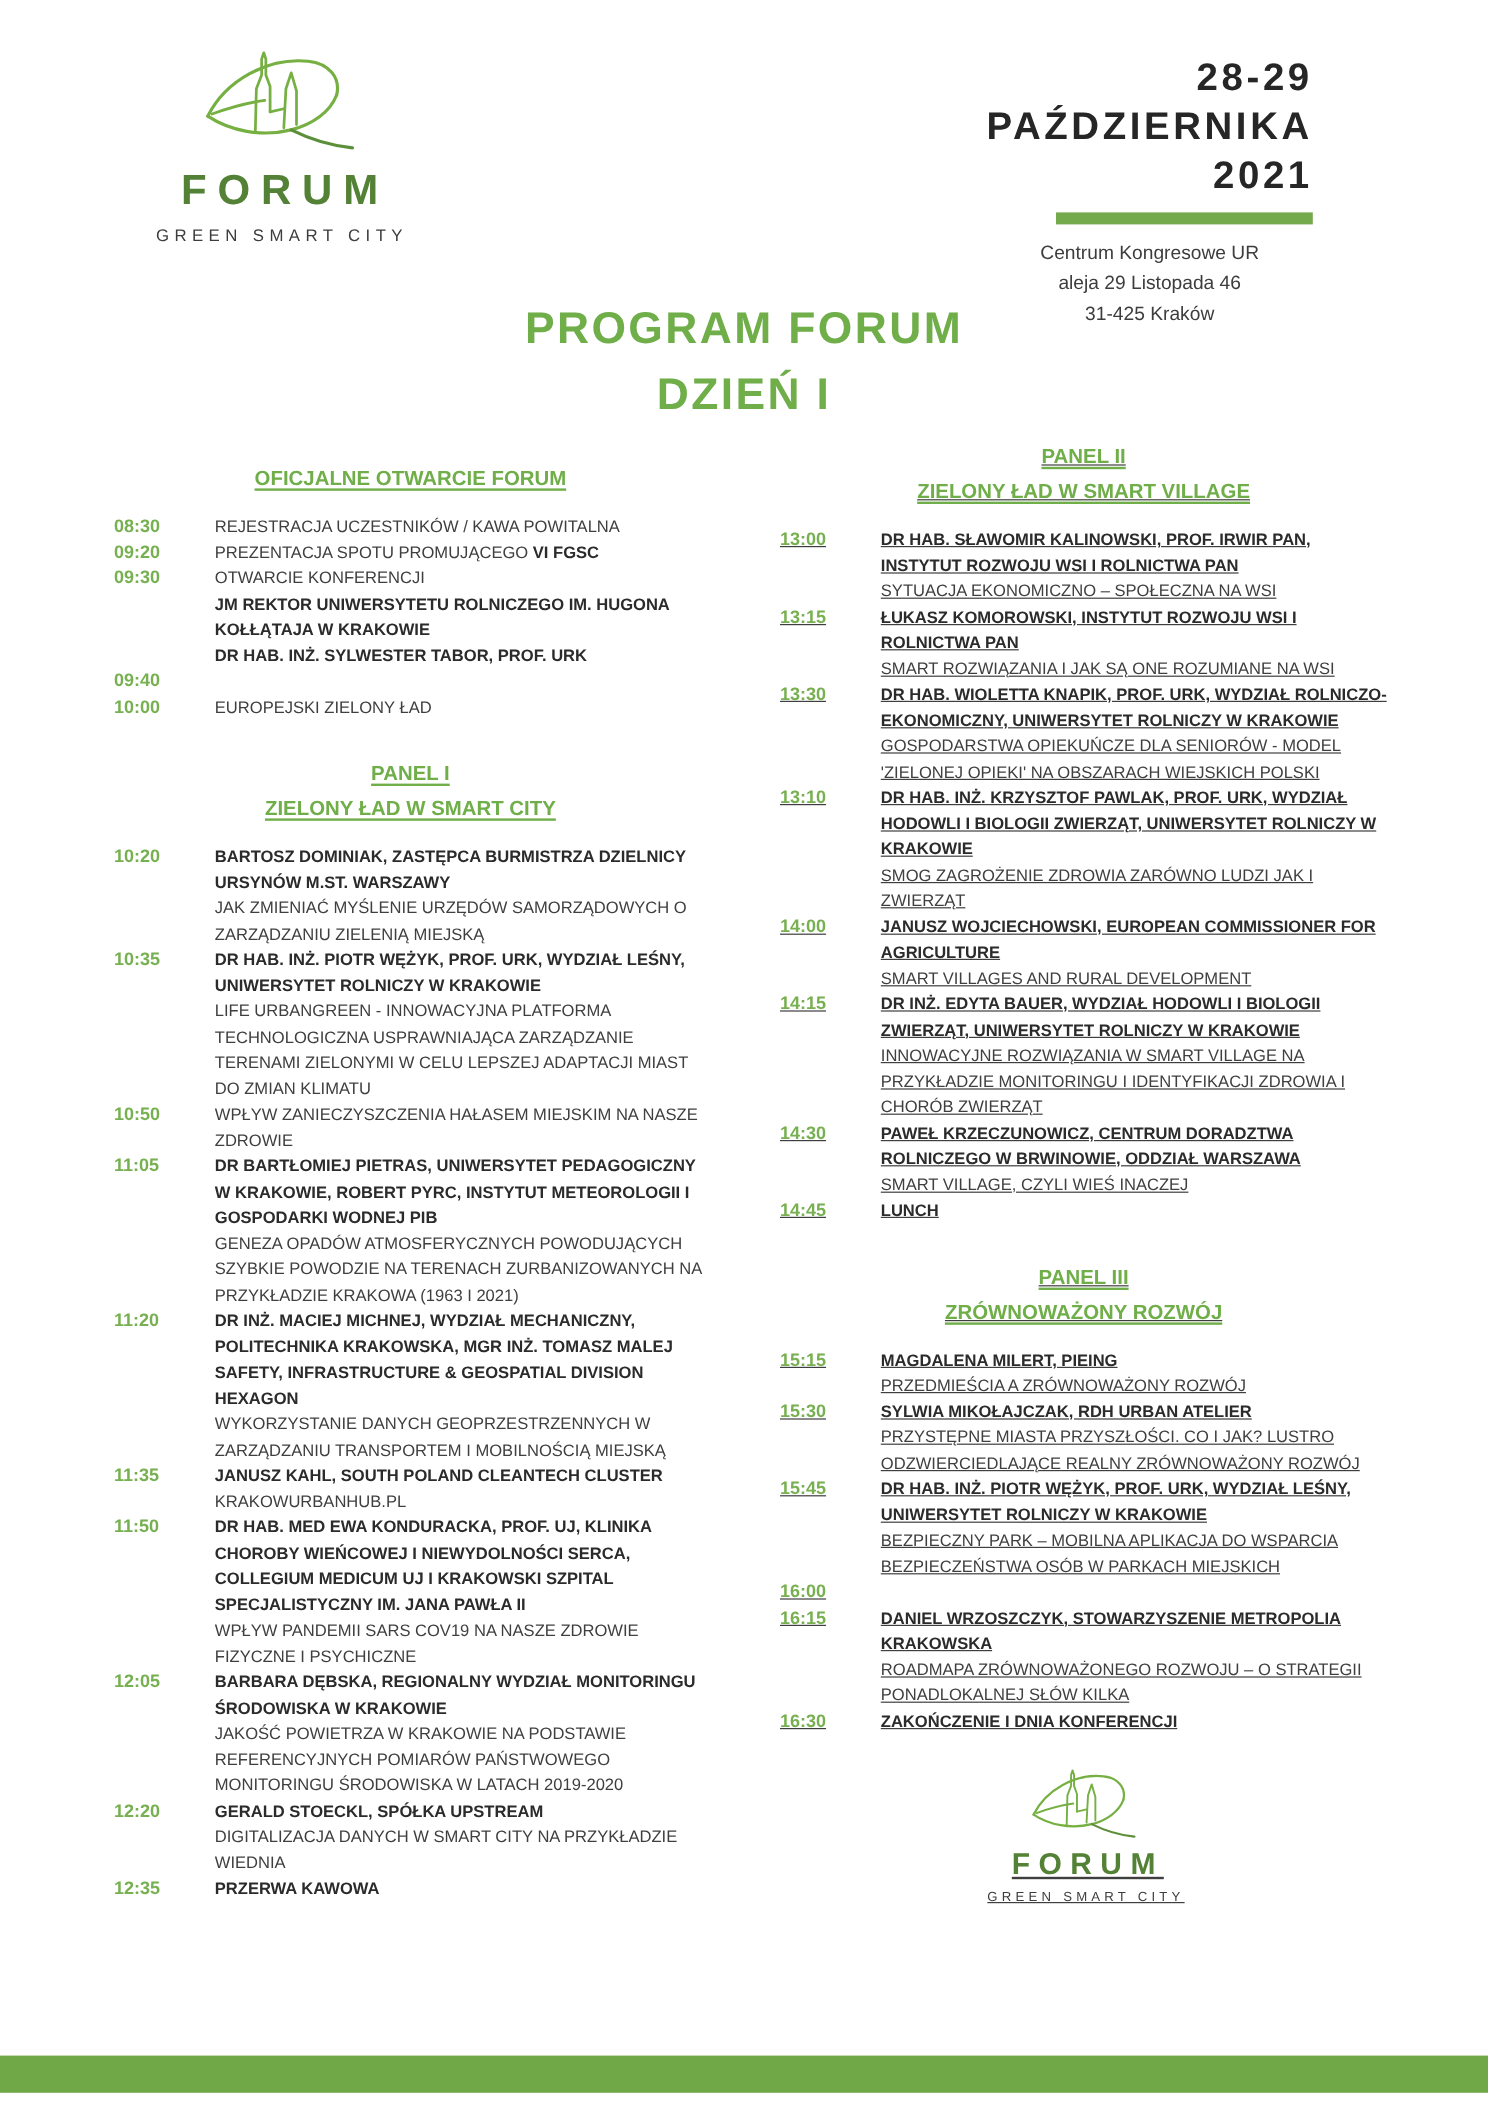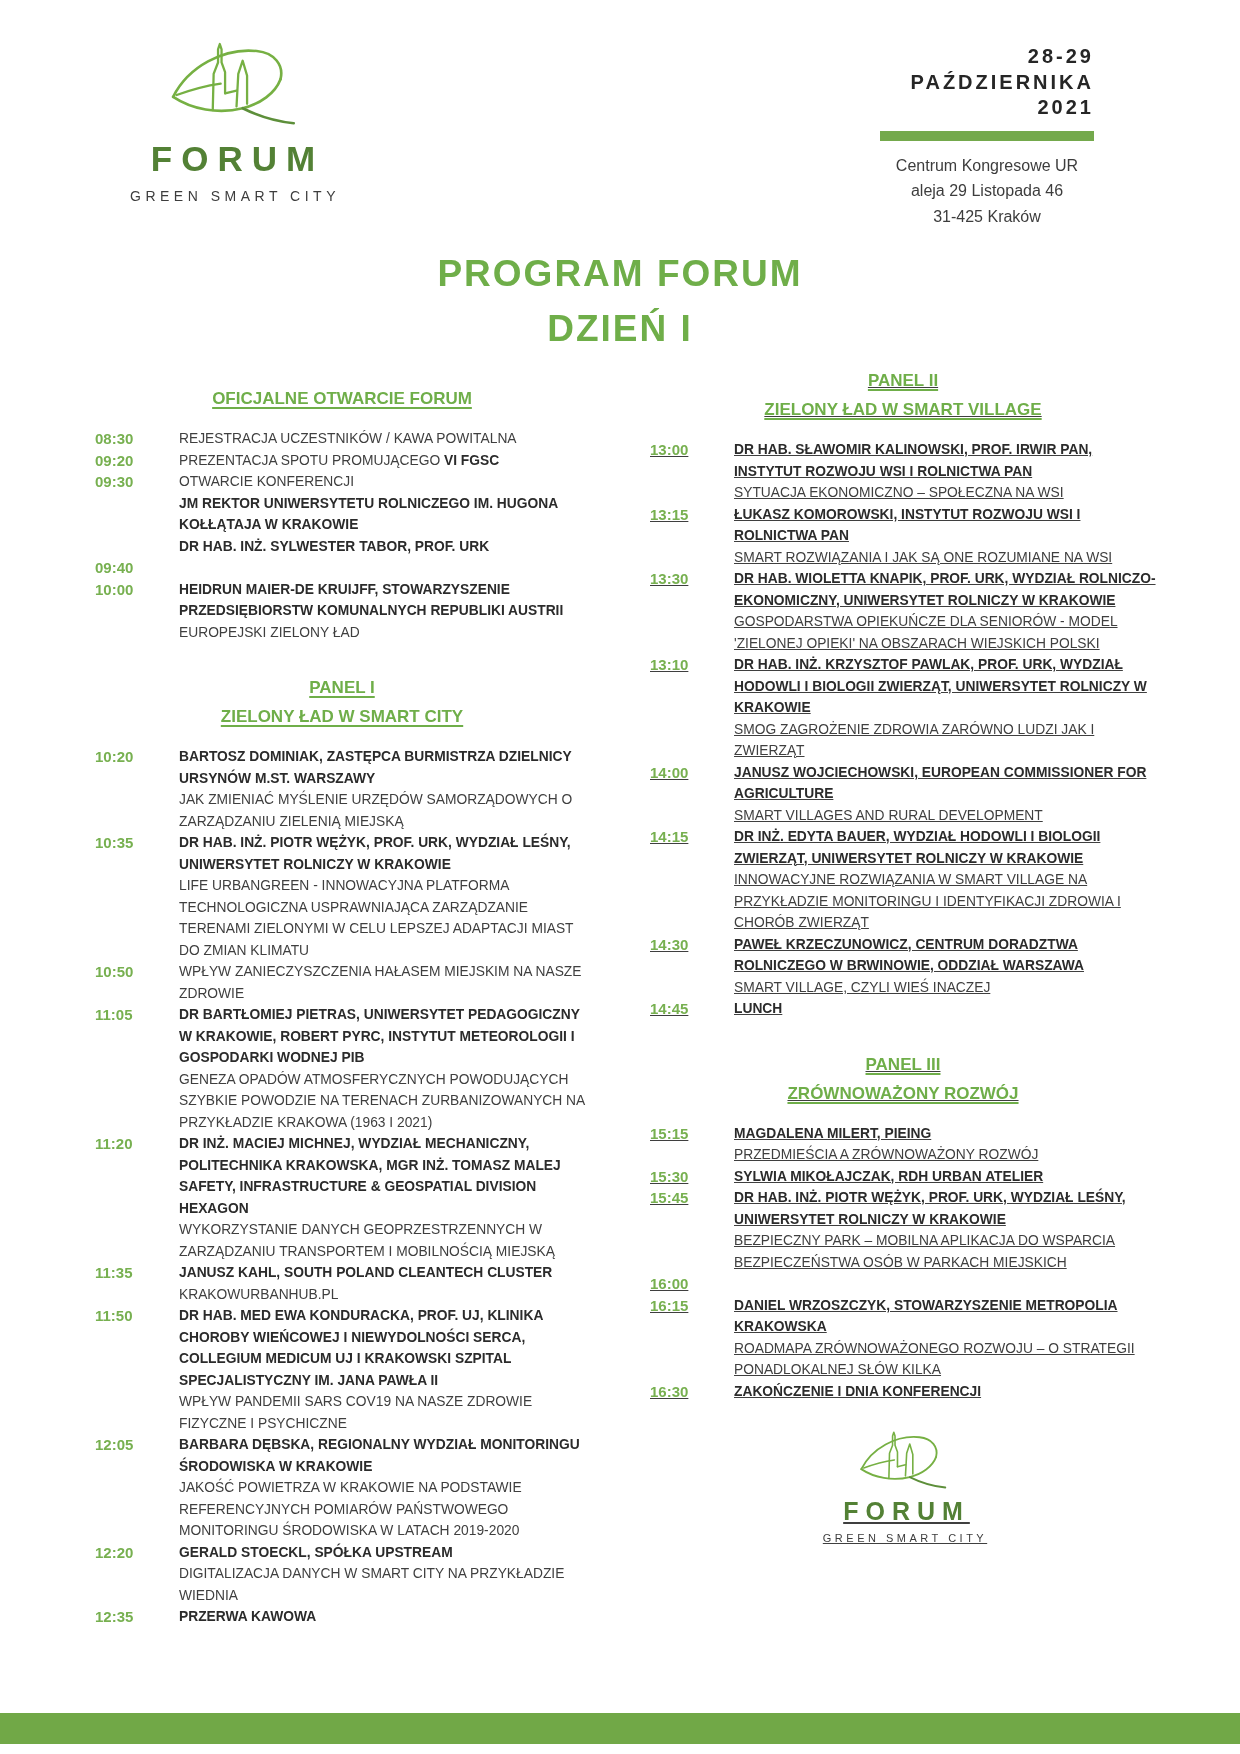--- a/index.html
+++ b/index.html
@@ -10,21 +10,21 @@
   }
   .page{position:absolute;inset:0;}
 
   
   .logo-block{position:absolute;left:118px;top:38px;width:230px;text-align:center;}
   .logo-block .leaf{width:132px;height:100px;display:block;margin:0 auto 2px auto;}
   .brand{font-size:35px;font-weight:700;color:#538135;letter-spacing:9px;margin-left:9px;line-height:1.1;}
   .tagline{font-size:14px;color:#3d3d3d;letter-spacing:4.5px;margin-left:4px;margin-top:9px;}
 
   .date-block{position:absolute;top:44px;right:146px;text-align:right;}
-  .date-line{font-size:20px;font-weight:700;color:#262626;letter-spacing:3px;line-height:1.28;}
+  .date-line{font-size:32px;font-weight:700;color:#262626;letter-spacing:3px;line-height:1.28;}
   .date-rule{width:214px;height:10px;background:#74a94c;margin:10px 0 12px auto;}
   .venue-line{font-size:16px;color:#3d3d3d;line-height:1.6;text-align:center;}
 
   
   .page-title{
     position:absolute;top:246px;left:0;right:0;text-align:center;
     color:#6fae49;font-weight:700;font-size:37px;line-height:55px;letter-spacing:2px;
   }
 
   
@@ -115,21 +115,20 @@
             <div class="part"><span class="b">JM REKTOR UNIWERSYTETU ROLNICZEGO IM. HUGONA KOŁŁĄTAJA W KRAKOWIE</span></div>
             <div class="part"><span class="b">DR HAB. INŻ. SYLWESTER TABOR, PROF. URK</span></div>
           </div>
         </div>
         <div class="item">
           <div class="time">09:40</div>
         </div>
         <div class="item">
           <div class="time">10:00</div>
           <div class="content">
-            <div class="part"><span class="b">HEIDRUN MAIER-DE KRUIJFF, STOWARZYSZENIE PRZEDSIĘBIORSTW KOMUNALNYCH REPUBLIKI AUSTRII</span></div>
             <div class="part"><span>EUROPEJSKI ZIELONY ŁAD</span></div>
           </div>
         </div>
       </div>
       <div class="section">
         <div class="section-heading">
           <div><span>PANEL I</span></div>
           <div><span>ZIELONY ŁAD W SMART CITY</span></div>
         </div>
         <div class="item">
@@ -274,20 +273,21 @@
           <div class="time">15:15</div>
           <div class="content">
             <div class="part"><span class="b">MAGDALENA MILERT, PIEING</span></div>
             <div class="part"><span>PRZEDMIEŚCIA A ZRÓWNOWAŻONY ROZWÓJ</span></div>
           </div>
         </div>
         <div class="item">
           <div class="time">15:30</div>
           <div class="content">
             <div class="part"><span class="b">SYLWIA MIKOŁAJCZAK, RDH URBAN ATELIER</span></div>
+            <div class="part"><span>PRZYSTĘPNE MIASTA PRZYSZŁOŚCI. CO I JAK? LUSTRO ODZWIERCIEDLAJĄCE REALNY ZRÓWNOWAŻONY ROZWÓJ</span></div>
           </div>
         </div>
         <div class="item">
           <div class="time">15:45</div>
           <div class="content">
             <div class="part"><span class="b">DR HAB. INŻ. PIOTR WĘŻYK, PROF. URK, WYDZIAŁ LEŚNY, UNIWERSYTET ROLNICZY W KRAKOWIE</span></div>
             <div class="part"><span>BEZPIECZNY PARK – MOBILNA APLIKACJA DO WSPARCIA BEZPIECZEŃSTWA OSÓB W PARKACH MIEJSKICH</span></div>
           </div>
         </div>
         <div class="item">

